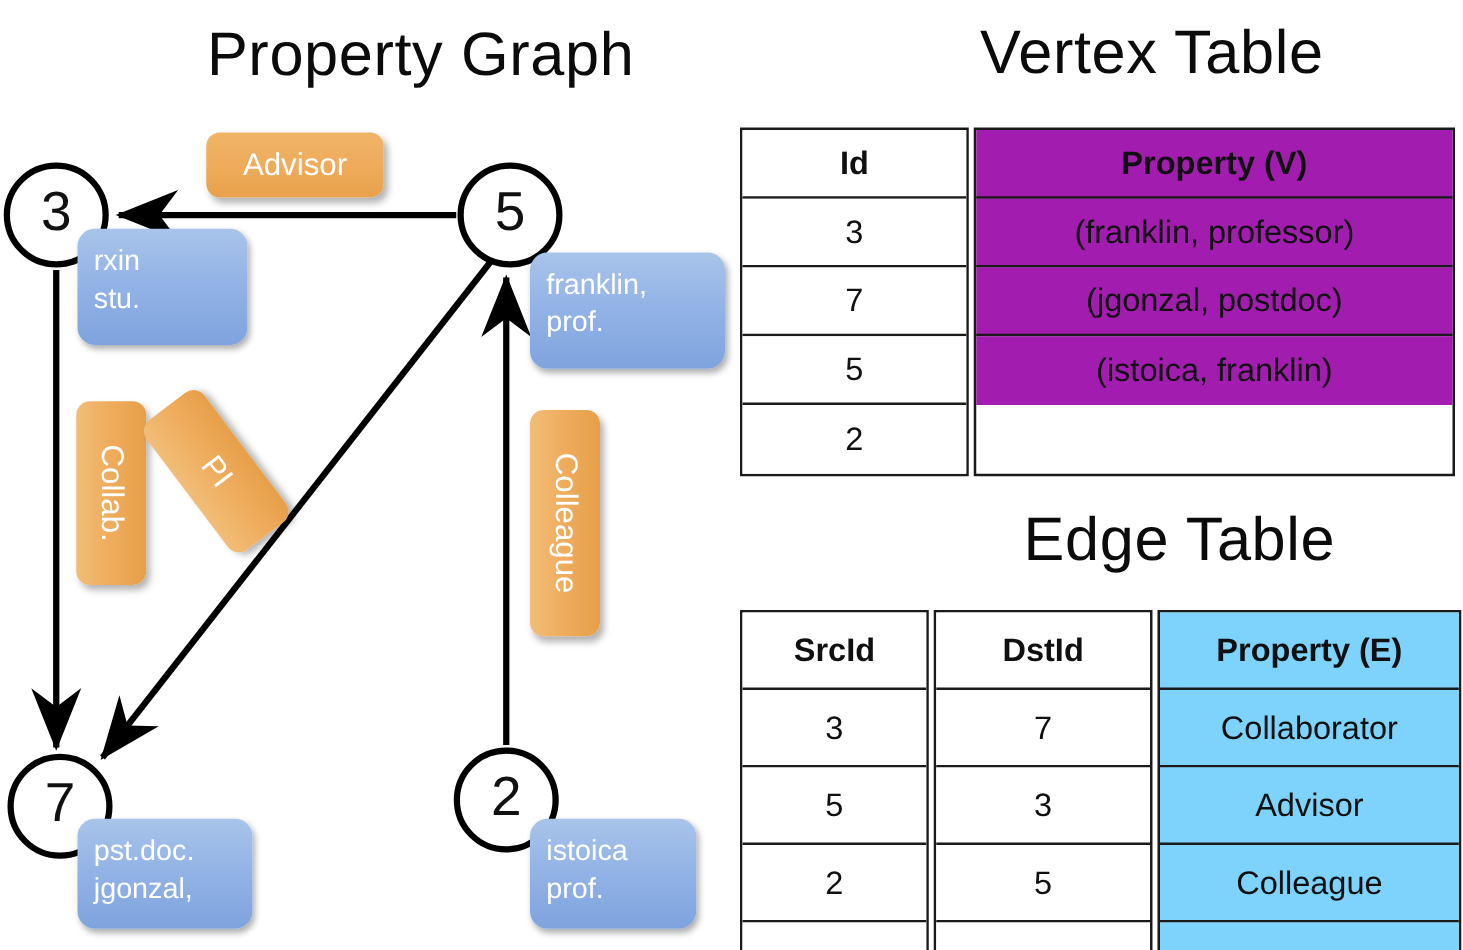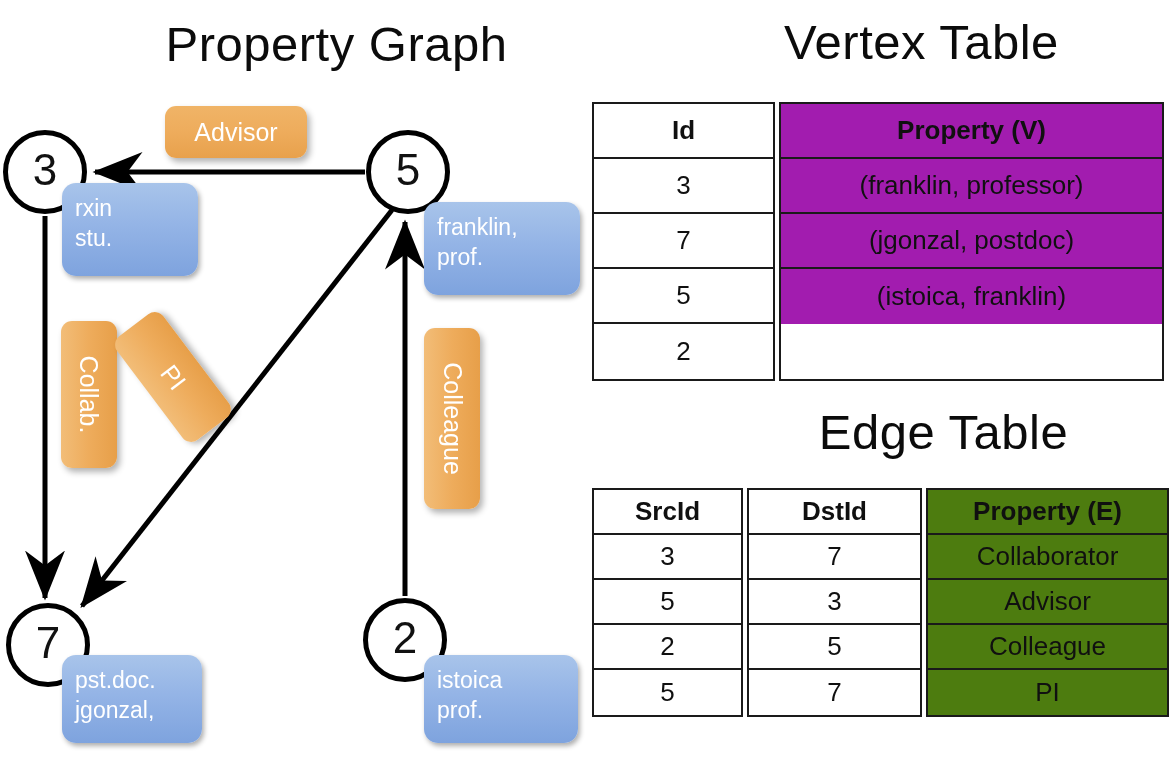--- a/index.html
+++ b/index.html
@@ -81,21 +81,21 @@
     font-weight: 300;
     font-size: 23px;
     line-height: 30px;
     padding: 10px 0 10px 13px;
     box-sizing: border-box;
     z-index: 4;
   }
   #prop-rxin     { left: 62px;  top: 183px; width: 136px; height: 93px; }
   #prop-franklin { left: 424px; top: 190px; width: 156px; height: 93px; margin-top: 12px; }
   #prop-jgonzal  { left: 62px;  top: 655px; width: 140px; height: 88px; }
-  #prop-istoica  { left: 424px; top: 655px; width: 154px; height: 88px; }
+  #prop-istoica  { left: 424px; top: 655px; width: 133px; height: 88px; }
 
   
   .edge-label {
     position: absolute;
     border-radius: 11px;
     background: linear-gradient(180deg, #f0b467 0%, #eeac5c 50%, #e8a14c 100%);
     box-shadow: 3px 4px 6px rgba(0,0,0,0.30);
     color: #ffffff;
     font-family: "Liberation Sans", sans-serif;
     font-weight: 300;
@@ -166,22 +166,22 @@
   #vertex-table .col-id    { width: 183px; }
   #vertex-table .col-prop  { width: 385px; }
   #vertex-table .tcell     { height: 55px; }
   #vertex-table .col-prop .tcell { background: #a21caf; }
 
   
   #edge-table { left: 592px; top: 488px; }
   #edge-table .col-src  { width: 151px; }
   #edge-table .col-dst  { width: 175px; }
   #edge-table .col-prop { width: 243px; }
-  #edge-table .tcell    { height: 45px; text-align: center; }
-  #edge-table .col-prop .tcell { background: #4d7c0f; }
+  #edge-table .tcell    { height: 62px; text-align: center; }
+  #edge-table .col-prop .tcell { background: #7dd3fc; }
 </style>
 </head>
 <body>
 
 <div class="title" id="title-property-graph">Property Graph</div>
 
 <div class="title" id="title-vertex-table">Vertex Table</div>
 
 <div class="title" id="title-edge-table">Edge Table</div>
 

